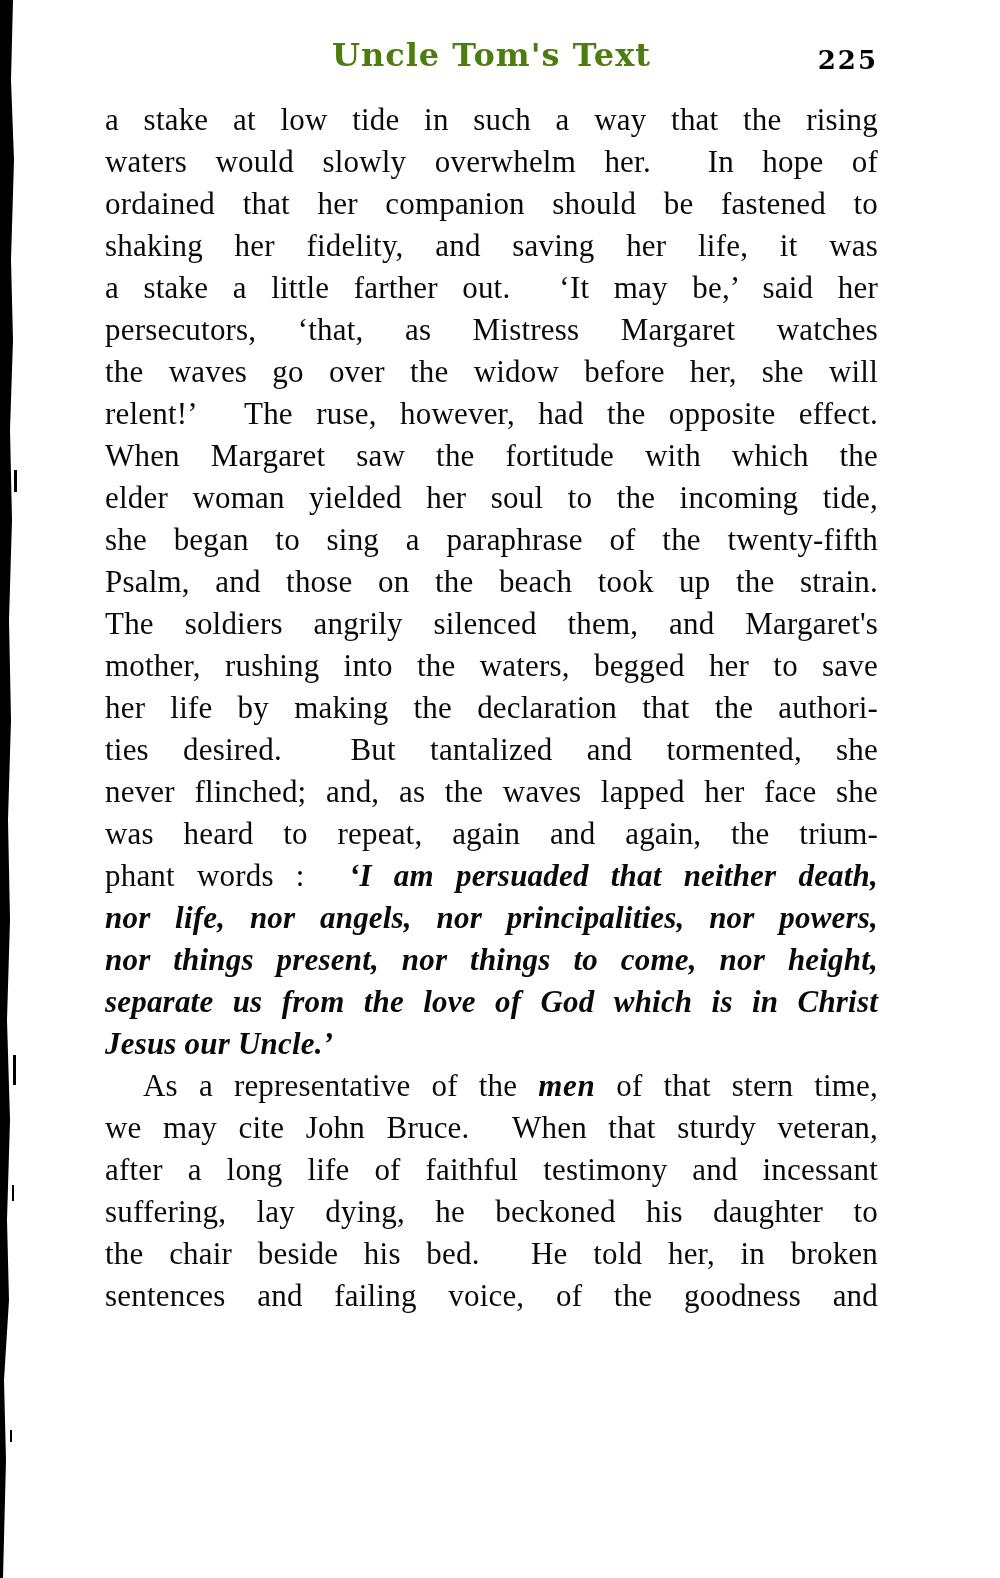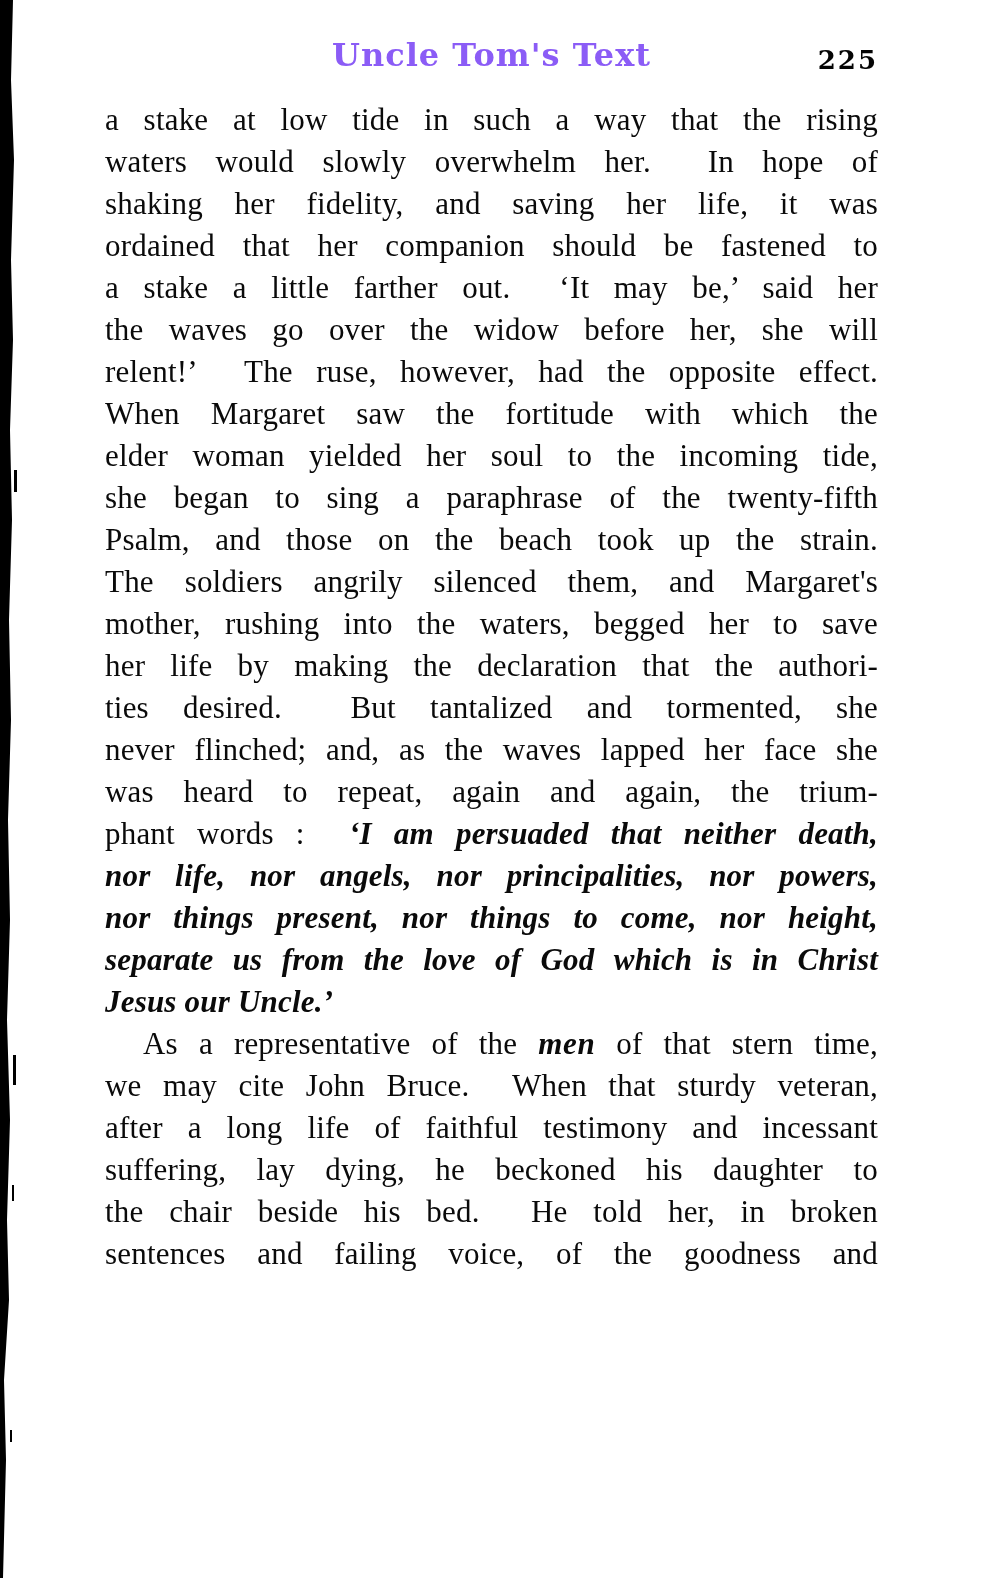--- a/index.html
+++ b/index.html
@@ -37,21 +37,21 @@
     width: 773px;
     height: 50px;
   }
   .header .title {
     display: block;
     text-align: center;
     font-family: "DejaVu Serif", serif;
     font-weight: 700;
     font-size: 32px;
     letter-spacing: 1px;
-    color: #8b5cf6;
+    color: #4d7c0f;
   }
   .header .page-num {
     position: absolute;
     right: 0;
     top: 9px;
     font-family: "DejaVu Serif", serif;
     font-weight: 700;
     font-size: 26px;
     letter-spacing: 2px;
     color: #050505;
@@ -98,23 +98,24 @@
   </svg>
 
   <div class="header">
     <span class="title">Uncle Tom's Text</span>
     <span class="page-num">225</span>
   </div>
 
   <div class="text-block" id="body-lines">
       <div class="line"><span class="seg-roman">a stake at low tide in such a way that the rising</span></div>
       <div class="line"><span class="seg-roman">waters would slowly overwhelm her.&nbsp; In hope of</span></div>
+      <div class="line"><span class="seg-roman">ordained that her companion should be fastened to</span></div>
       <div class="line"><span class="seg-roman">shaking her fidelity, and saving her life, it was</span></div>
-      <div class="line"><span class="seg-roman">ordained that her companion should be fastened to</span></div>
       <div class="line"><span class="seg-roman">a stake a little farther out.&nbsp; ‘It may be,’ said her</span></div>
+      <div class="line"><span class="seg-roman">persecutors, ‘that, as Mistress Margaret watches</span></div>
       <div class="line"><span class="seg-roman">the waves go over the widow before her, she will</span></div>
       <div class="line"><span class="seg-roman">relent!’&nbsp; The ruse, however, had the opposite effect.</span></div>
       <div class="line"><span class="seg-roman">When Margaret saw the fortitude with which the</span></div>
       <div class="line"><span class="seg-roman">elder woman yielded her soul to the incoming tide,</span></div>
       <div class="line"><span class="seg-roman">she began to sing a paraphrase of the twenty-fifth</span></div>
       <div class="line"><span class="seg-roman">Psalm, and those on the beach took up the strain.</span></div>
       <div class="line"><span class="seg-roman">The soldiers angrily silenced them, and Margaret's</span></div>
       <div class="line"><span class="seg-roman">mother, rushing into the waters, begged her to save</span></div>
       <div class="line"><span class="seg-roman">her life by making the declaration that the authori-</span></div>
       <div class="line"><span class="seg-roman">ties desired.&nbsp; But tantalized and tormented, she</span></div>

